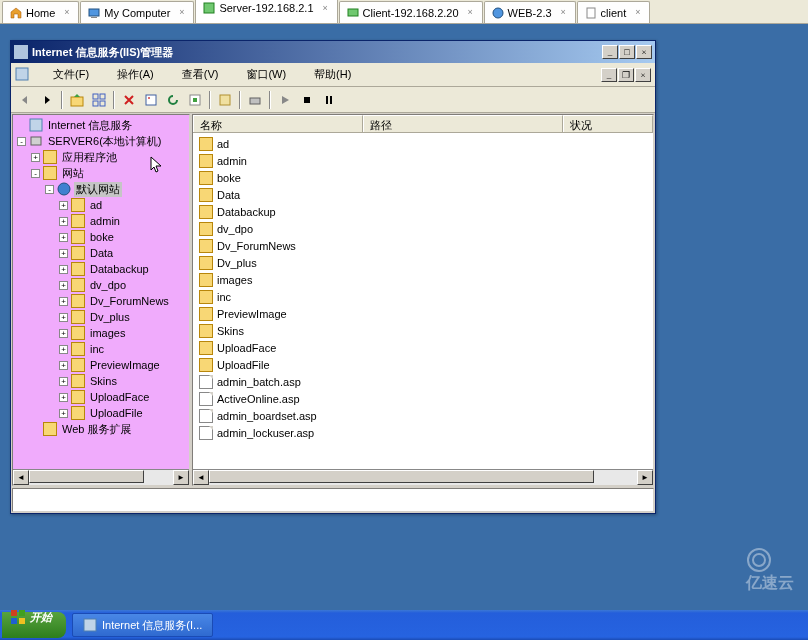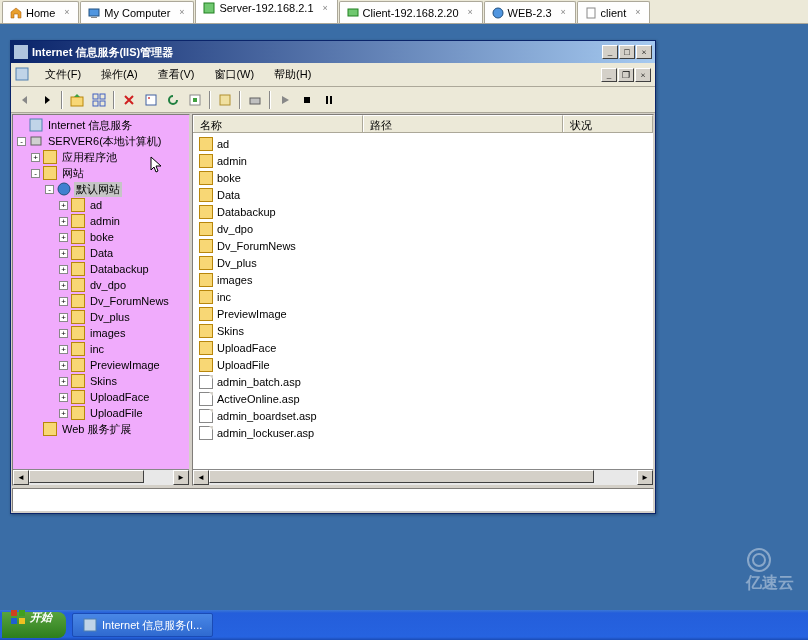--- a/index.html
+++ b/index.html
@@ -8,21 +8,21 @@
 .tab{height:22px;background:#fefefe;border:1px solid #aca899;border-bottom:none;padding:3px 6px;display:flex;align-items:center;margin-right:1px;position:relative;gap:3px;border-radius:2px 2px 0 0}
 .tab.active{background:#fff;z-index:2;height:31px}
 .tab-icon{width:14px;height:14px;display:flex;align-items:center;justify-content:center}
 .tab-close{width:11px;height:11px;font-size:9px;color:#888;margin-left:3px;text-align:center;line-height:11px}
 .win{position:absolute;left:10px;top:40px;width:646px;height:474px;background:#d4d0c8;border:1px solid #0a246a;box-shadow:1px 1px 3px rgba(0,0,0,.3)}
 .titlebar{height:22px;background:linear-gradient(90deg,#0a246a,#a6caf0);display:flex;align-items:center;padding:0 3px;gap:4px}
 .titlebar-icon{width:14px;height:14px;background:#b0c4de}
 .titlebar-text{color:#fff;flex:1;font-weight:bold}
 .win-ctl{display:flex;gap:1px}
 .win-btn{width:16px;height:14px;background:#d4d0c8;border:1px solid;border-color:#fff #404040 #404040 #fff;font-family:Marlett,Tahoma;font-size:9px;text-align:center;line-height:12px;color:#000}
-.menubar{height:24px;background:#ece9d8;display:flex;align-items:center;padding:2px 4px;border-bottom:1px solid #aca899;gap:8px}
+.menubar{height:24px;background:#ece9d8;display:flex;align-items:center;padding:2px 4px;border-bottom:1px solid #aca899;gap:16px}
 .menu-icon{width:16px;height:16px}
 .menu-item{padding:2px 6px}
 .inner-ctl{margin-left:auto;display:flex;gap:1px}
 .toolbar{height:26px;background:#ece9d8;display:flex;align-items:center;padding:2px 4px;border-bottom:1px solid #aca899;gap:2px}
 .tbtn{width:20px;height:20px;display:flex;align-items:center;justify-content:center}
 .tsep{width:2px;height:18px;border-left:1px solid #888;border-right:1px solid #fff;margin:0 2px}
 .body-area{display:flex;height:calc(100% - 98px)}
 .tree-pane{width:178px;border:1px inset #d4d0c8;background:#f0abfc;overflow:hidden;position:relative;margin:1px}
 .tree{padding:2px;font-size:11px;overflow:hidden}
 .tree-row{display:flex;align-items:center;height:16px;white-space:nowrap;padding-left:2px}

